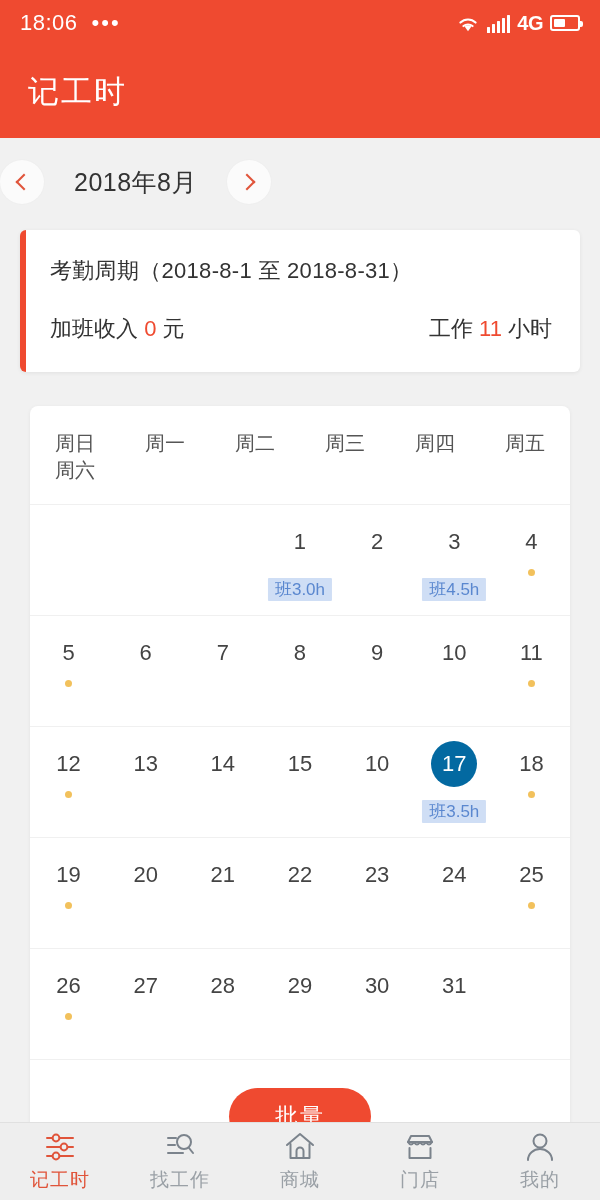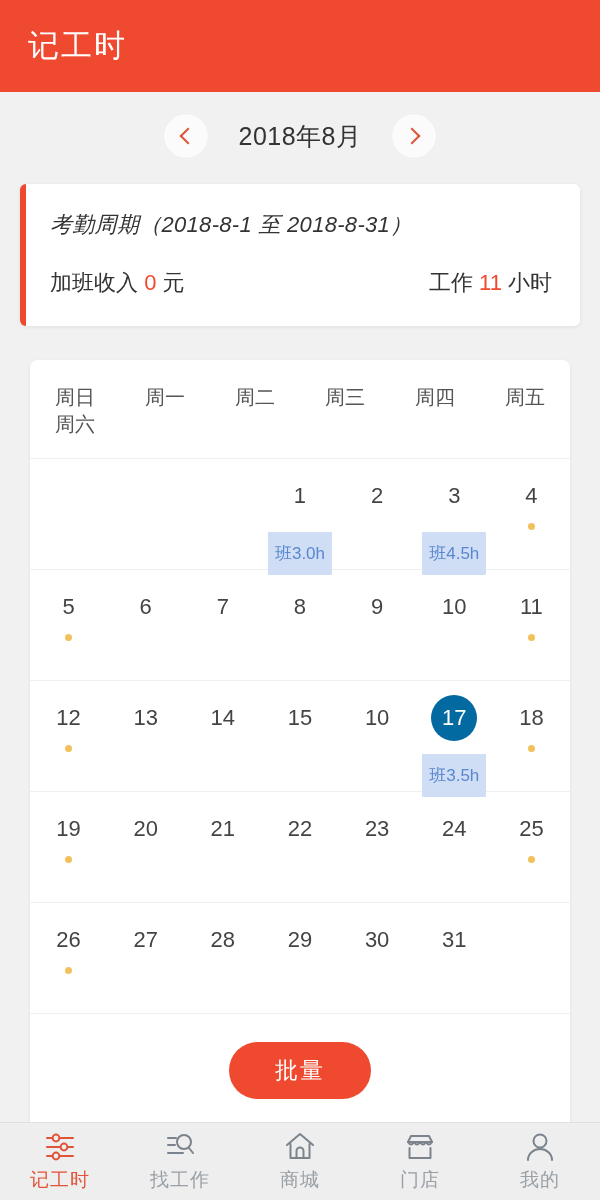--- a/index.html
+++ b/index.html
@@ -28,38 +28,38 @@
   .bars i:nth-child(5){height:18px}
   .batt { width: 30px; height: 16px; border: 2px solid #fff; border-radius: 3px; position: relative; padding: 2px; }
   .batt::after { content:""; position:absolute; right:-5px; top:4px; width:3px; height:6px; background:#fff; border-radius:0 2px 2px 0; }
   .batt span { display:block; height:100%; width:52%; background:#fff; border-radius:1px; }
 
   
   .appbar { height: 92px; background: #ef4a30; display: flex; align-items: center; padding: 0 28px; }
   .appbar h1 { color: #fff; font-size: 31px; font-weight: normal; letter-spacing: 2px; }
 
   
-  .monthnav { height: 88px; display: flex; align-items: center; justify-content: center; gap: 30px; }
+  .monthnav { height: 88px; display: flex; align-items: center; gap: 30px; }
   .nav-btn {
     width: 44px; height: 44px; border-radius: 50%; background: #fbfbfb;
     display: flex; align-items: center; justify-content: center; cursor: pointer;
     box-shadow: 0 0 2px rgba(0,0,0,.04);
   }
   .chev { width: 12px; height: 12px; border-top: 2.5px solid #e0543a; border-right: 2.5px solid #e0543a; }
   .chev.left { transform: rotate(-135deg); margin-left: 4px; }
   .chev.right { transform: rotate(45deg); margin-right: 4px; }
   .month-label { font-size: 25px; color: #333; letter-spacing: .5px; }
 
   
   .summary {
     margin: 4px 20px 0 20px; background: #fff; border-radius: 6px;
     border-left: 6px solid #ef4a30; padding: 26px 28px 28px 24px;
     box-shadow: 0 1px 4px rgba(0,0,0,.07);
   }
-  .sum-title { font-size: 22px; color: #333; letter-spacing: .3px; font-style: italic; }
+  .sum-title { font-size: 22px; color: #333; letter-spacing: .3px; }
   .sum-row { margin-top: 28px; display: flex; justify-content: space-between; align-items: baseline; font-size: 22px; color: #333; gap: 16px; }
   .hl { color: #ef4a30; }
 
   
   .calcard {
     margin: 34px 30px 0 30px; background: #fff; border-radius: 8px;
     box-shadow: 0 1px 4px rgba(0,0,0,.06);
     padding-bottom: 0; overflow: hidden;
   }
   .weekhead { display: grid; grid-template-columns: repeat(6, 1fr); padding: 24px 0 20px 0; }
@@ -72,21 +72,21 @@
   .daynum {
     width: 46px; height: 46px; border-radius: 50%;
     display: flex; align-items: center; justify-content: center;
     font-size: 22px; color: #444; cursor: pointer;
   }
   .daycell.sel .daynum { background: #0369a1; color: #fff; }
   .dot { width: 7px; height: 7px; border-radius: 50%; background: #f2c15c; margin-top: 4px; }
   .badge {
     position: absolute; top: 59px; left: 50%; transform: translateX(-50%);
     background: #cfdef5; color: #5a87cf; font-size: 17px;
-    padding: 10px 7px; white-space: nowrap; border-radius: 1px;
+    padding: 0 7px; white-space: nowrap; border-radius: 1px;
   }
   .calfoot { border-top: 1px solid #f0f0f0; display: flex; justify-content: center; padding: 28px 0 30px 0; }
   .batch-btn {
     background: #ef4a30; color: #fff; border: none; border-radius: 30px;
     font-size: 23px; padding: 13px 46px; cursor: pointer; letter-spacing: 2px;
     font-family: Liberation Sans, sans-serif;
   }
 
   
   .bottomnav {
@@ -97,20 +97,43 @@
   .navitem { display: flex; flex-direction: column; align-items: center; justify-content: center; gap: 3px; cursor: pointer; }
   .navitem .lbl { font-size: 19px; color: #9aa0a6; letter-spacing: 1px; }
   .navitem.active .lbl { color: #e0543a; }
   .navicon { width: 34px; height: 34px; display: block; }
 </style>
 </head>
 <body>
 
 <div class="phone">
 
+  <div class="statusbar">
+    <span class="sb-time">18:06</span>
+    <span class="sb-dots">•••</span>
+    <span class="sb-spacer"></span>
+    <span class="sb-right">
+      <svg class="navicon" style="width:24px;height:19px" viewBox="0 0 24 19">
+        <path d="M12 17.2 L8.6 12.6 A5.8 5.8 0 0 1 15.4 12.6 Z" fill="#fff"></path>
+        <path d="M4.4 8.6 A11 11 0 0 1 19.6 8.6" stroke="#fff" stroke-width="2.1" fill="none" stroke-linecap="round"></path>
+        <path d="M7.4 12.1 A7 7 0 0 1 16.6 12.1" stroke="#fff" stroke-width="2" fill="none" stroke-linecap="round"></path>
+      </svg>
+      <span class="bars">
+          <i></i>
+          <i></i>
+          <i></i>
+          <i></i>
+          <i></i>
+        </span>
+      <span class="sb-net">4G</span>
+      <span class="batt">
+          <span></span>
+        </span>
+    </span>
+  </div>
 
   <div class="appbar">
     <h1>记工时</h1>
   </div>
 
   <div class="monthnav">
     <div class="nav-btn">
       <span class="chev left"></span>
     </div>
     <div class="month-label">2018年8月</div>

